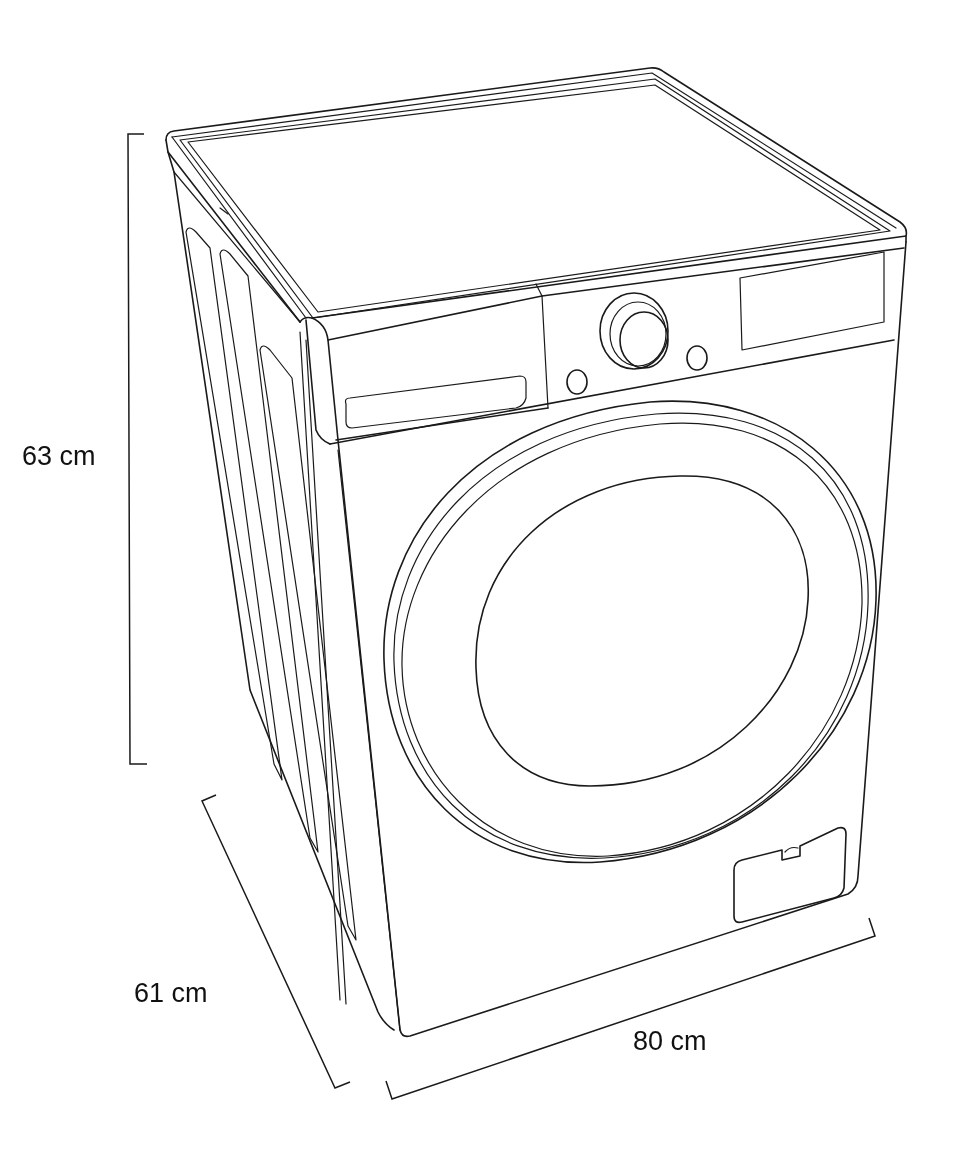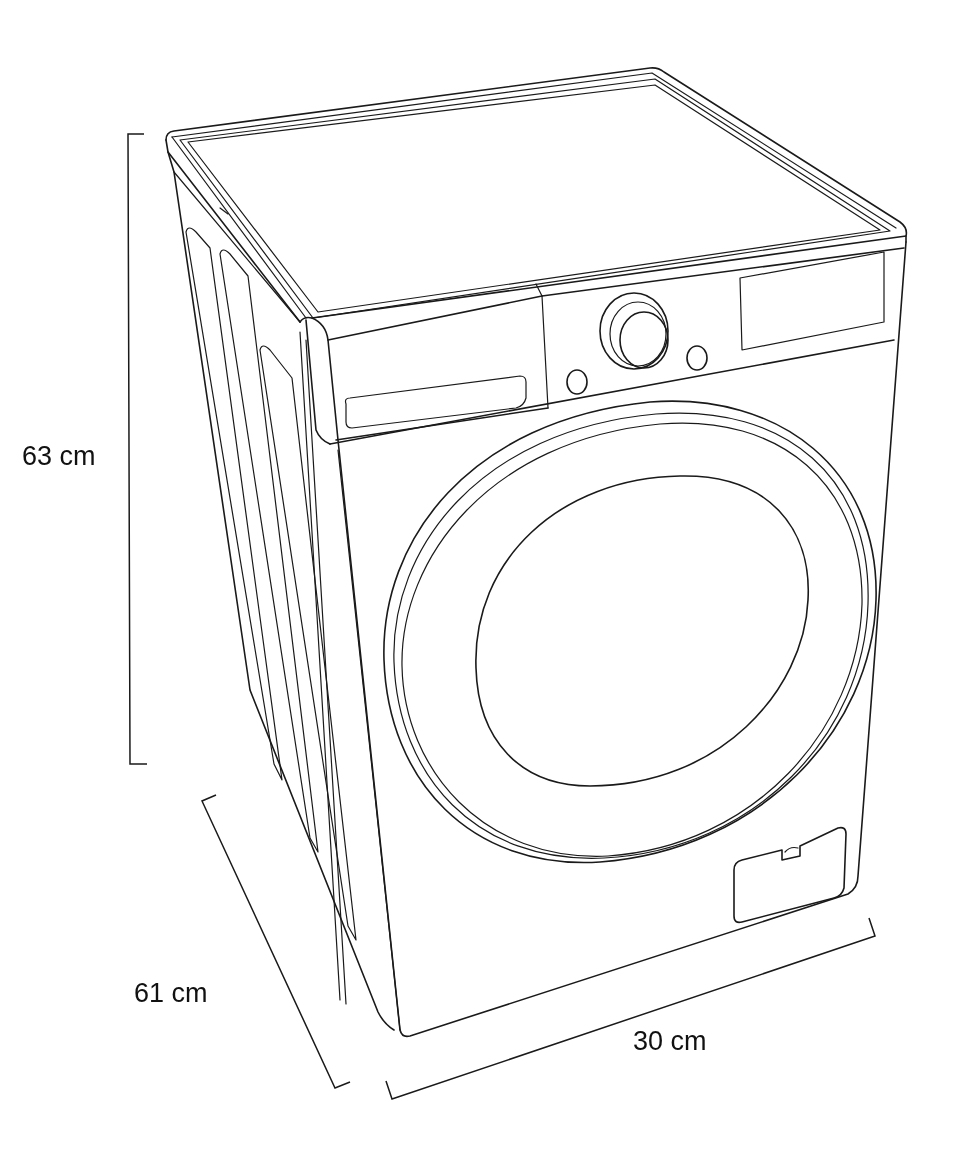--- a/index.html
+++ b/index.html
@@ -98,13 +98,13 @@
   </g>
 
   <g>
     <path class="ln" d="M734,870 Q734,862 742,860 L782,850 L782,860 L800,856 L800,846 L838,828 Q846,826 846,834 L844,888 Q842,896 834,898 L742,922 Q734,924 734,916 Z"></path>
     <path class="ln-thin" d="M785,852 Q790,846 798,848"></path>
   </g>
 </svg>
 
 <div class="label" style="left:22px; top:443px;">63 cm</div>
 <div class="label" style="left:134px; top:940px;margin-top:40px;">61 cm</div>
-<div class="label" style="left:633px; top:1028px;">30 cm</div>
+<div class="label" style="left:633px; top:1028px;">80 cm</div>
 
 </body></html>

